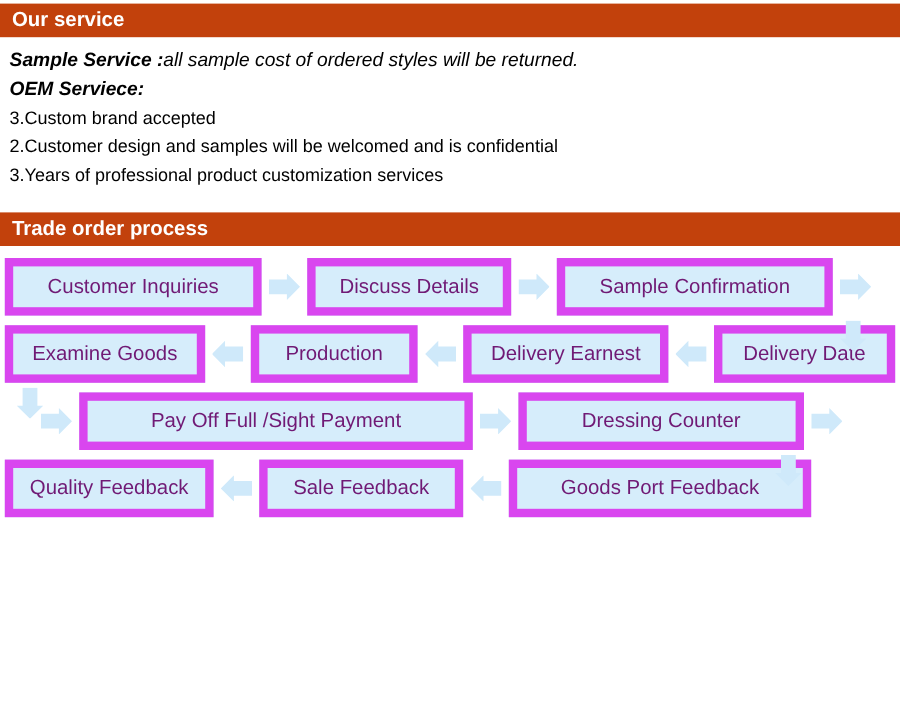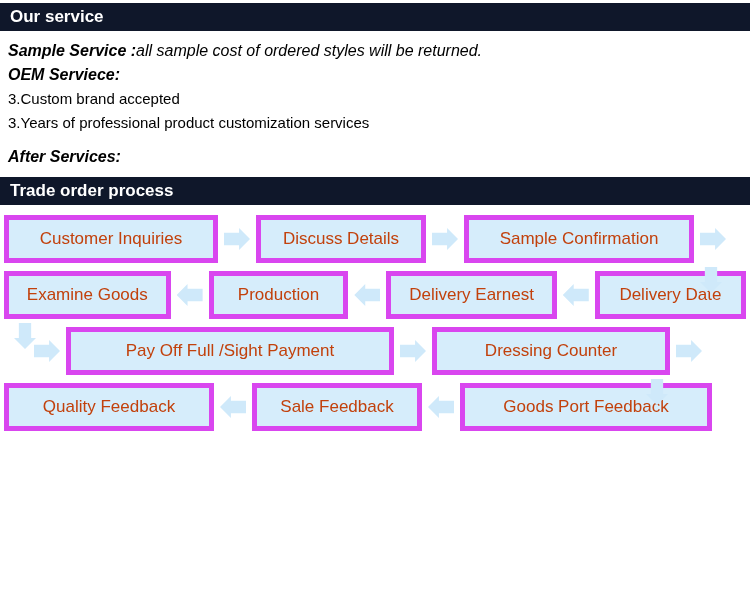--- a/index.html
+++ b/index.html
@@ -15,21 +15,21 @@
     overflow: hidden;
   }
   .page {
     position: relative;
     width: 750px;
     height: 594px;
   }
 
   
   .section-bar {
-    background: #0f172a;
+    background: #c2410c;
     color: #ffffff;
     font-size: 17px;
     font-weight: bold;
     height: 28px;
     line-height: 28px;
     padding-left: 10px;
     box-sizing: border-box;
   }
   #service-bar { margin-top: 3px; }
   #process-bar { margin-top: 4px; }
@@ -62,22 +62,22 @@
   }
   .flow-row {
     display: flex;
     align-items: center;
     height: 52px;
     margin-bottom: 4px;
   }
   .flow-row.r2 { margin-top: 2px; }
   .box {
     background: #d6edfb;
-    border: 5px solid #d946ef;
-    color: #c2410c;
+    border: 7px solid #d946ef;
+    color: #701a75;
     font-size: 17px;
     display: flex;
     align-items: center;
     justify-content: center;
     height: 48px;
     box-sizing: border-box;
     white-space: nowrap;
     padding: 0 10px;
   }
   
@@ -122,25 +122,23 @@
   <div class="section-bar" id="service-bar">Our service</div>
 
   <div class="service-body">
     <p class="svc-line big">
       <span class="svc-head">Sample Service :</span><span>all sample cost of ordered styles will be returned.</span>
     </p>
     <p class="svc-line big">
       <span class="svc-head">OEM Serviece:</span>
     </p>
     <p class="svc-line">3.Custom brand accepted</p>
+    <p class="svc-line">2.Customer design and samples will be welcomed and is confidential</p>
     <p class="svc-line">3.Years of professional product customization services</p>
     <div class="svc-gap"></div>
-    <p class="svc-line big">
-      <span class="svc-head">After Services:</span>
-    </p>
   </div>
 
   <div class="section-bar" id="process-bar">Trade order process</div>
 
   <div class="flow">
 
     <div class="flow-row">
       <div class="box" style="width:214px">Customer Inquiries</div>
       <div class="arrow right"></div>
       <div class="box" style="width:170px">Discuss Details</div>
@@ -174,21 +172,21 @@
       <div class="arrow right"></div>
       <div class="box" style="width:238px">Dressing Counter</div>
       <div class="arrow right"></div>
     </div>
 
     <div class="down-row">
       <div class="arrow down" style="right:72px; top:-2px;"></div>
     </div>
 
     <div class="flow-row r2">
-      <div class="box" style="width:210px">Quality Feedback</div>
+      <div class="box" style="width:174px">Quality Feedback</div>
       <div class="arrow left"></div>
       <div class="box" style="width:170px">Sale Feedback</div>
       <div class="arrow left"></div>
       <div class="box" style="width:252px">Goods Port Feedback</div>
     </div>
 
   </div>
 </div>
 
 </body></html>

